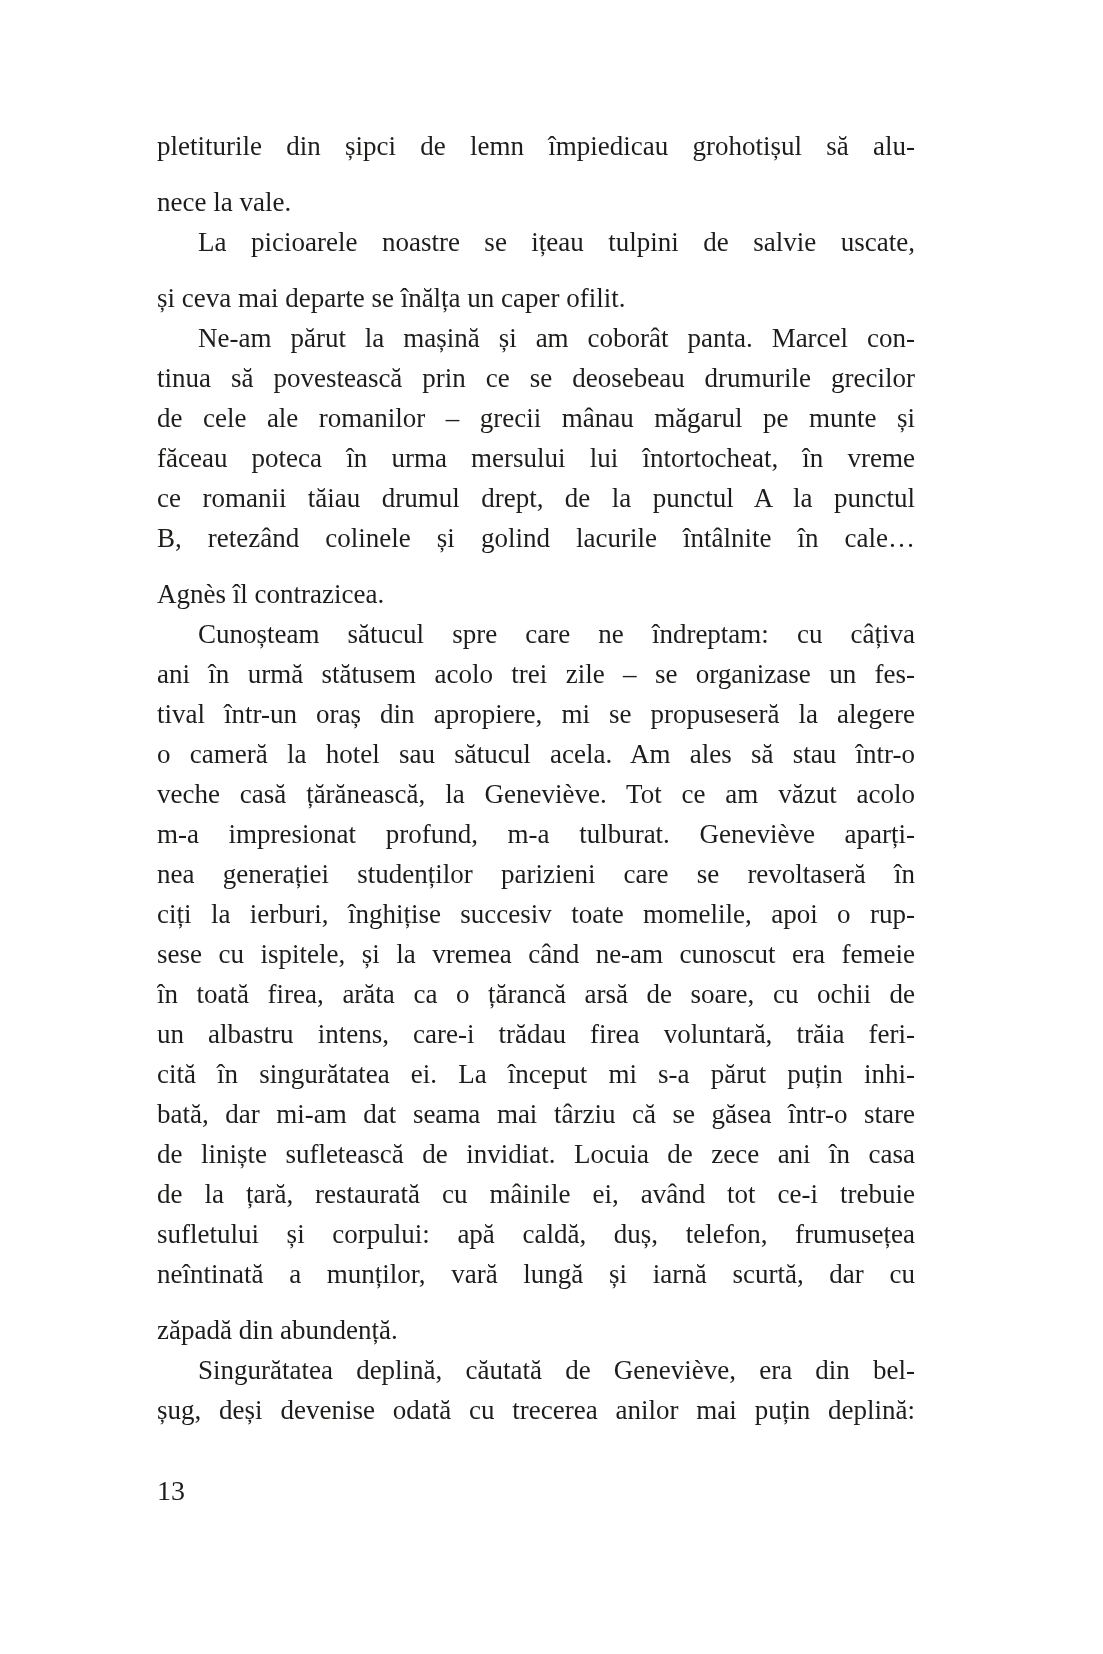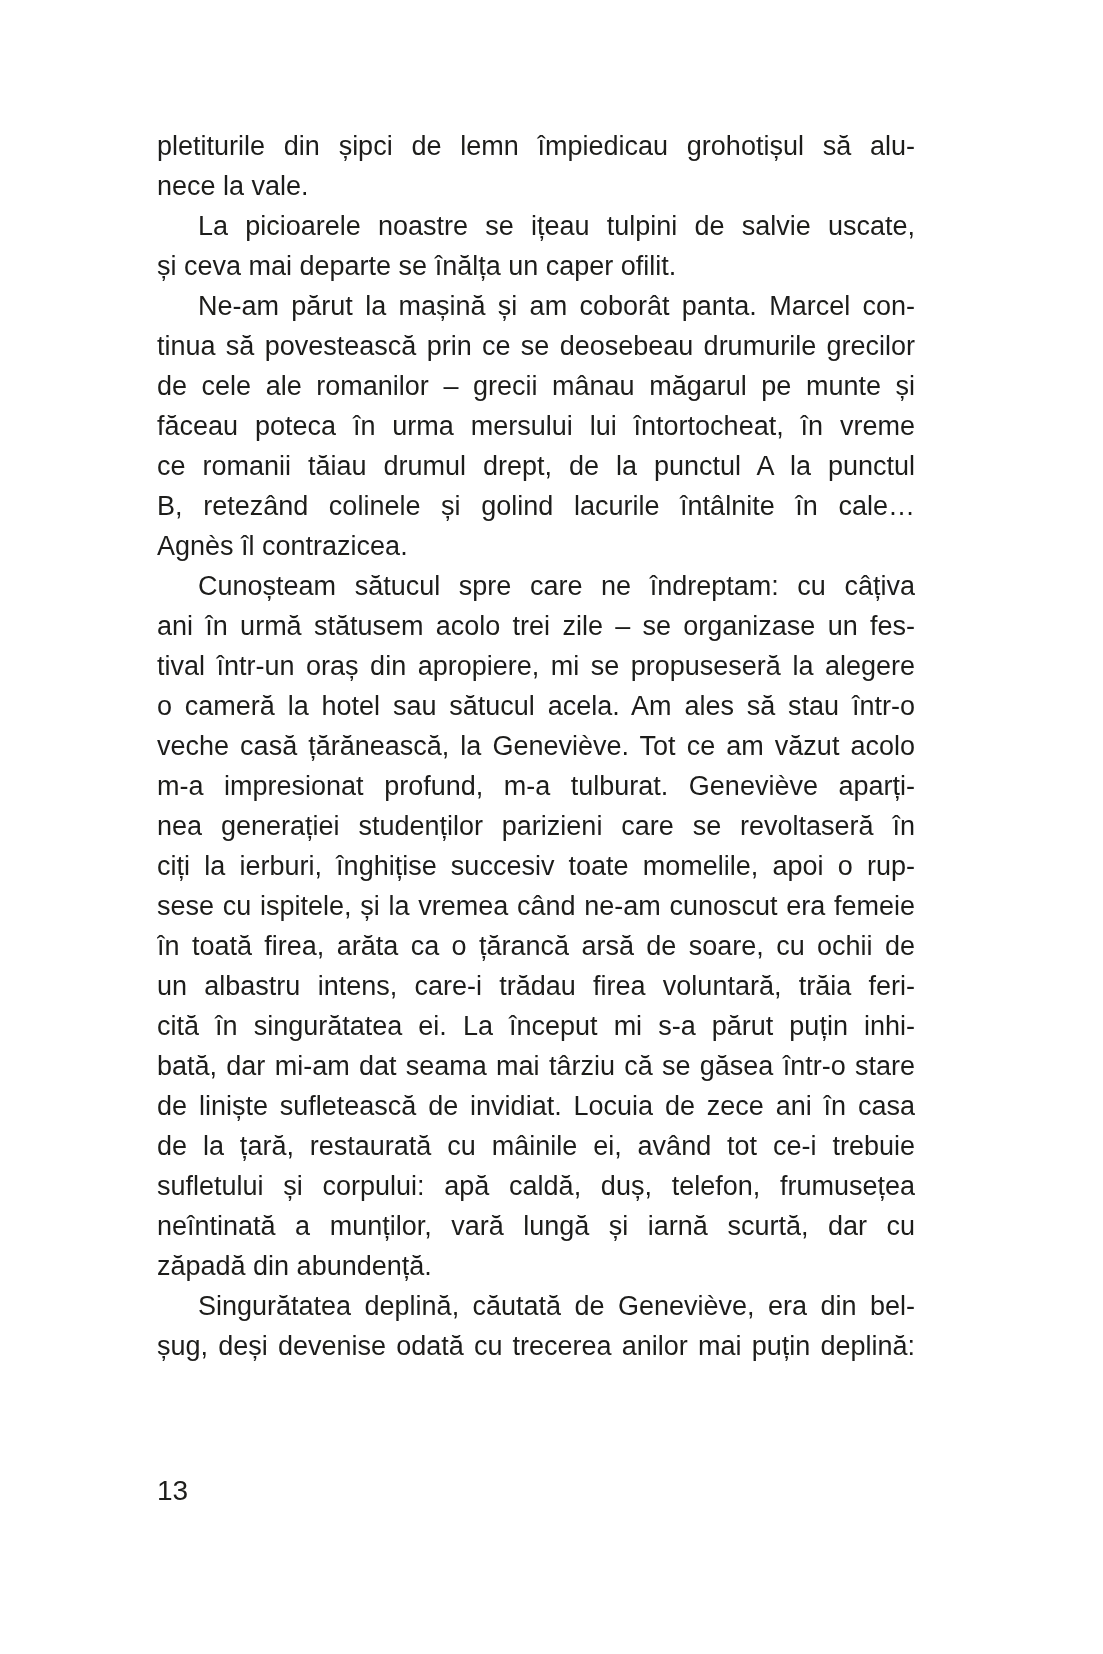--- a/index.html
+++ b/index.html
@@ -6,41 +6,42 @@
     margin: 0;
     padding: 0;
     background: #ffffff;
   }
   .page {
     position: relative;
     width: 1103px;
     height: 1654px;
     background: #ffffff;
     overflow: hidden;
-    font-family: Liberation Sans, sans-serif;
+    font-family: Liberation Serif, serif;
     color: #1d1d1b;
   }
   .text-block {
     position: absolute;
     left: 157px;
     top: 126px;
     width: 758px;
   }
   .line {
     font-size: 27px;
     line-height: 40px;
     height: 40px;
     overflow: hidden;
     text-align: justify;
     text-align-last: justify;
     -moz-text-align-last: justify;
     white-space: normal;
   }
   .line.para-end {
     text-align-last: left;
+    margin-top: 16px;
     -moz-text-align-last: left;
   }
   .line.indent {
     text-indent: 41px;
   }
   .page-number {
     position: absolute;
     left: 157px;
     top: 1474px;
     width: 758px;

